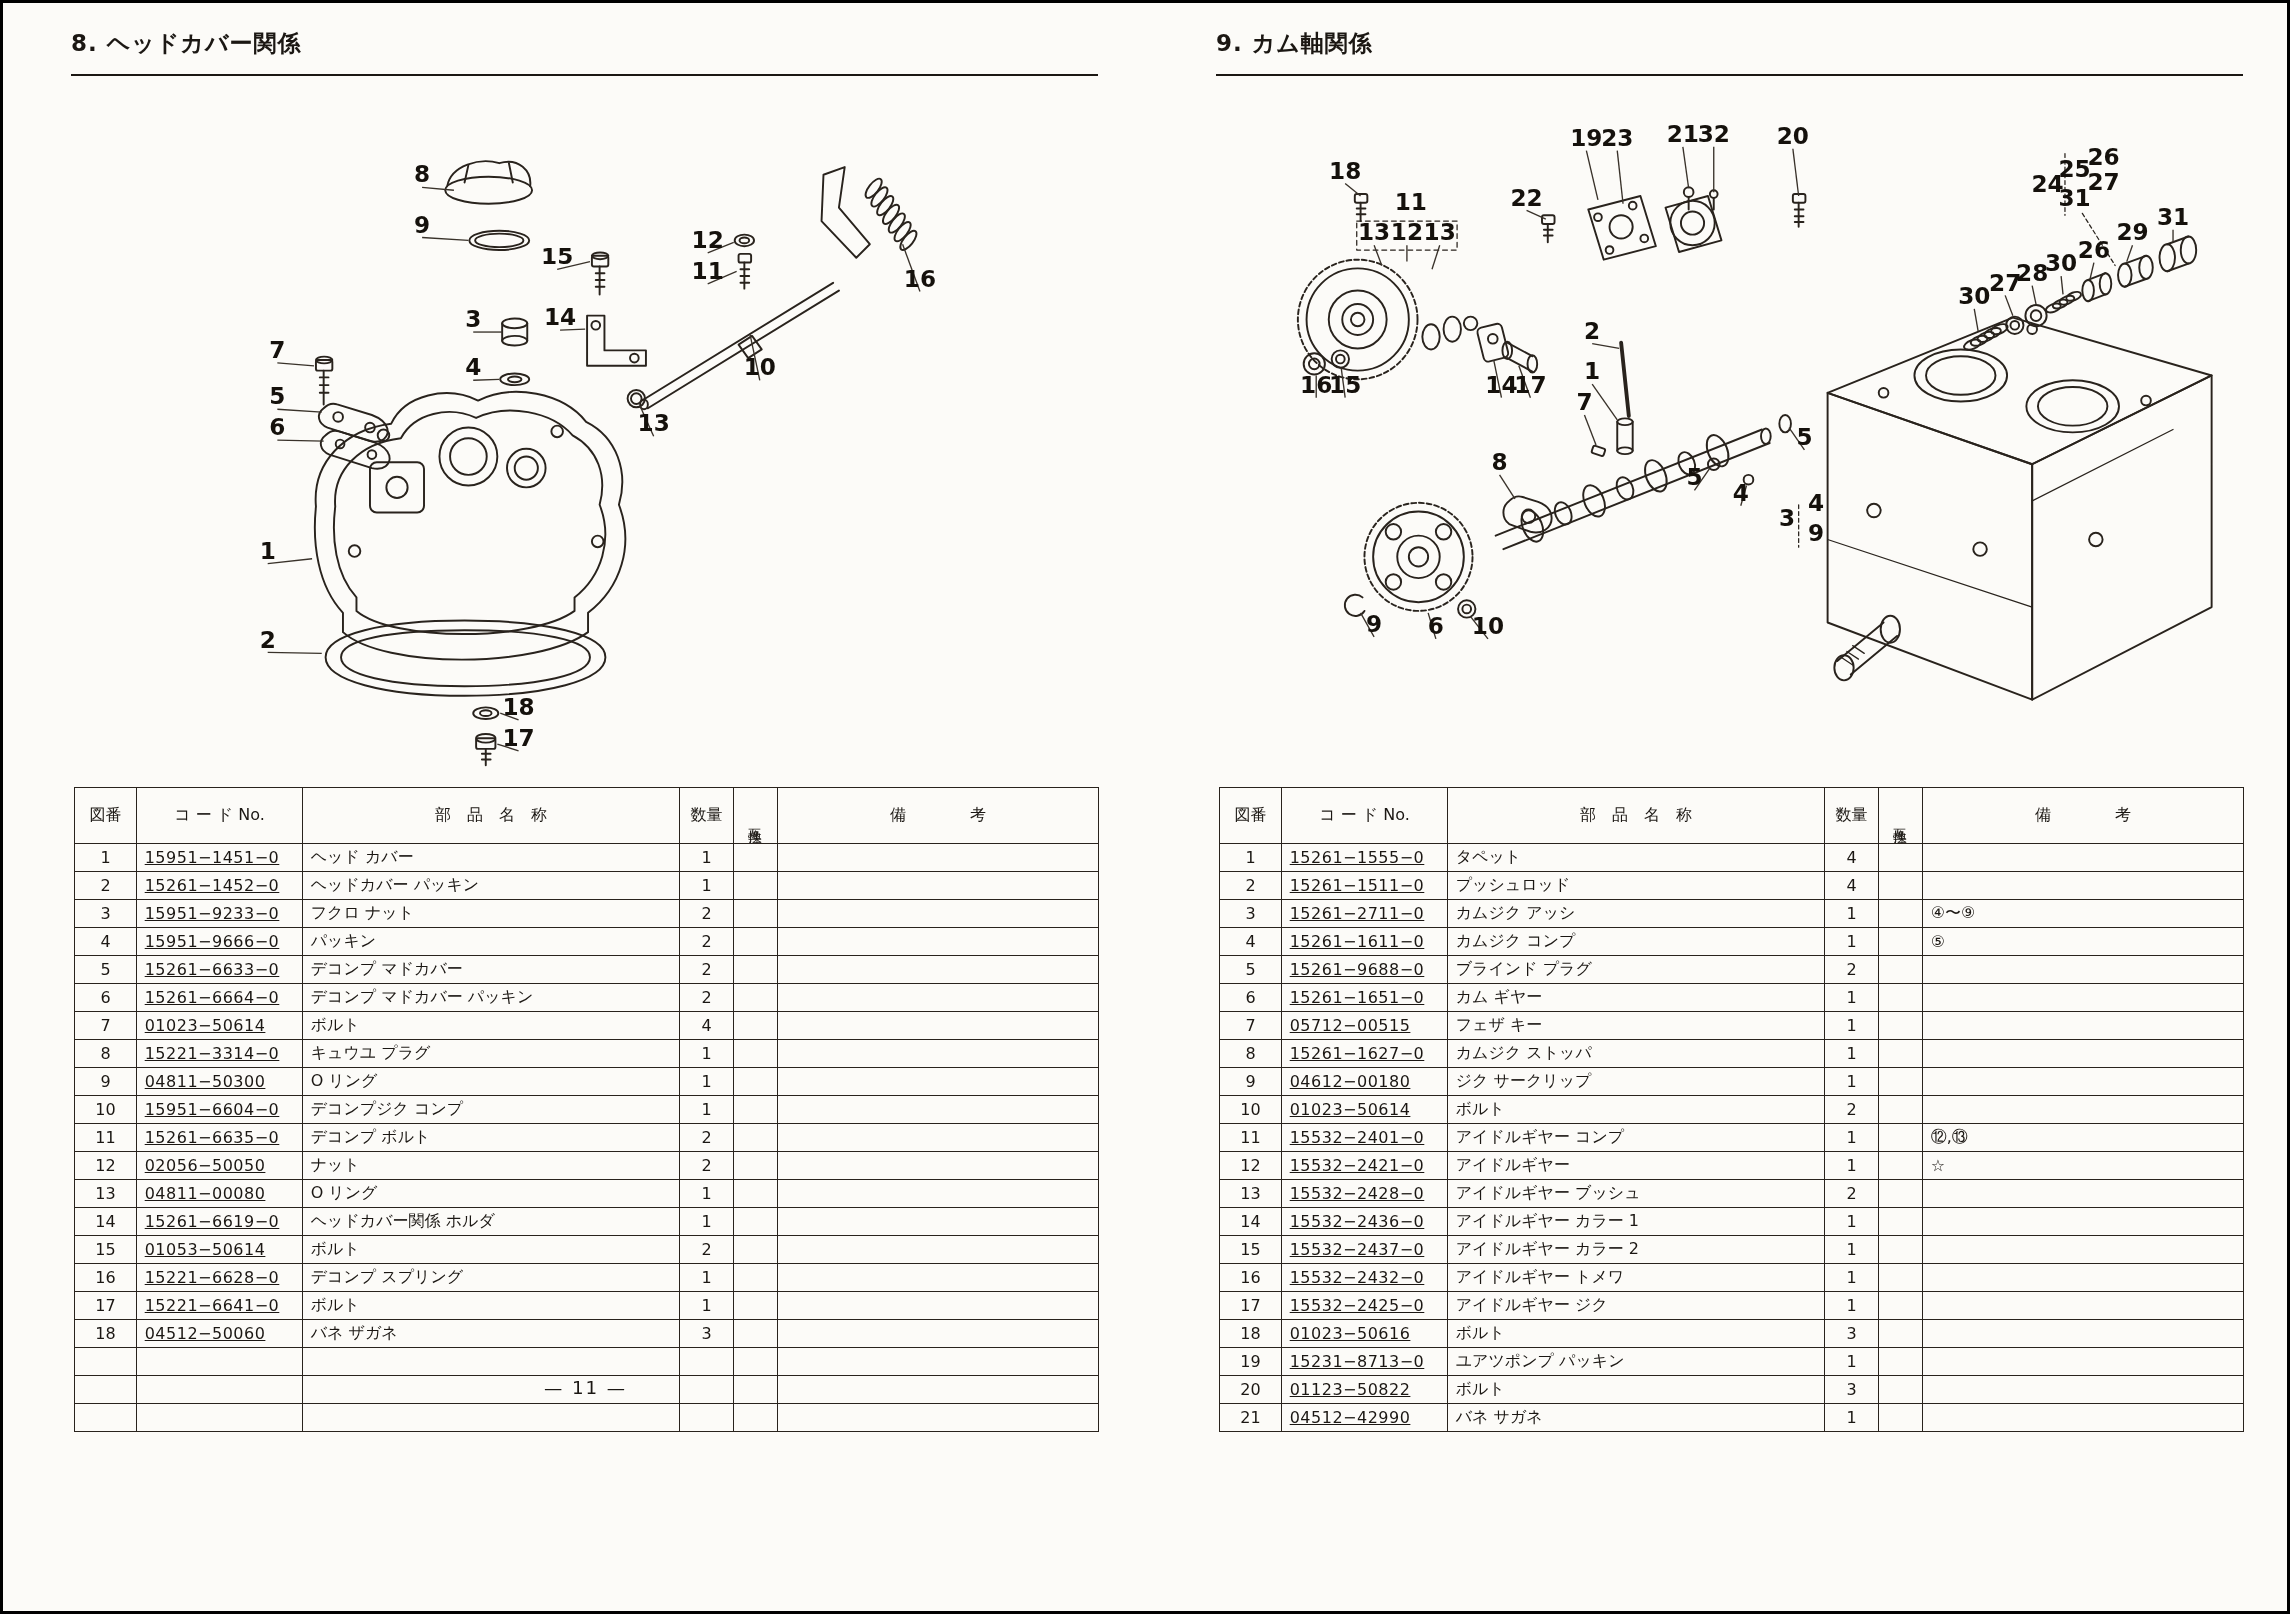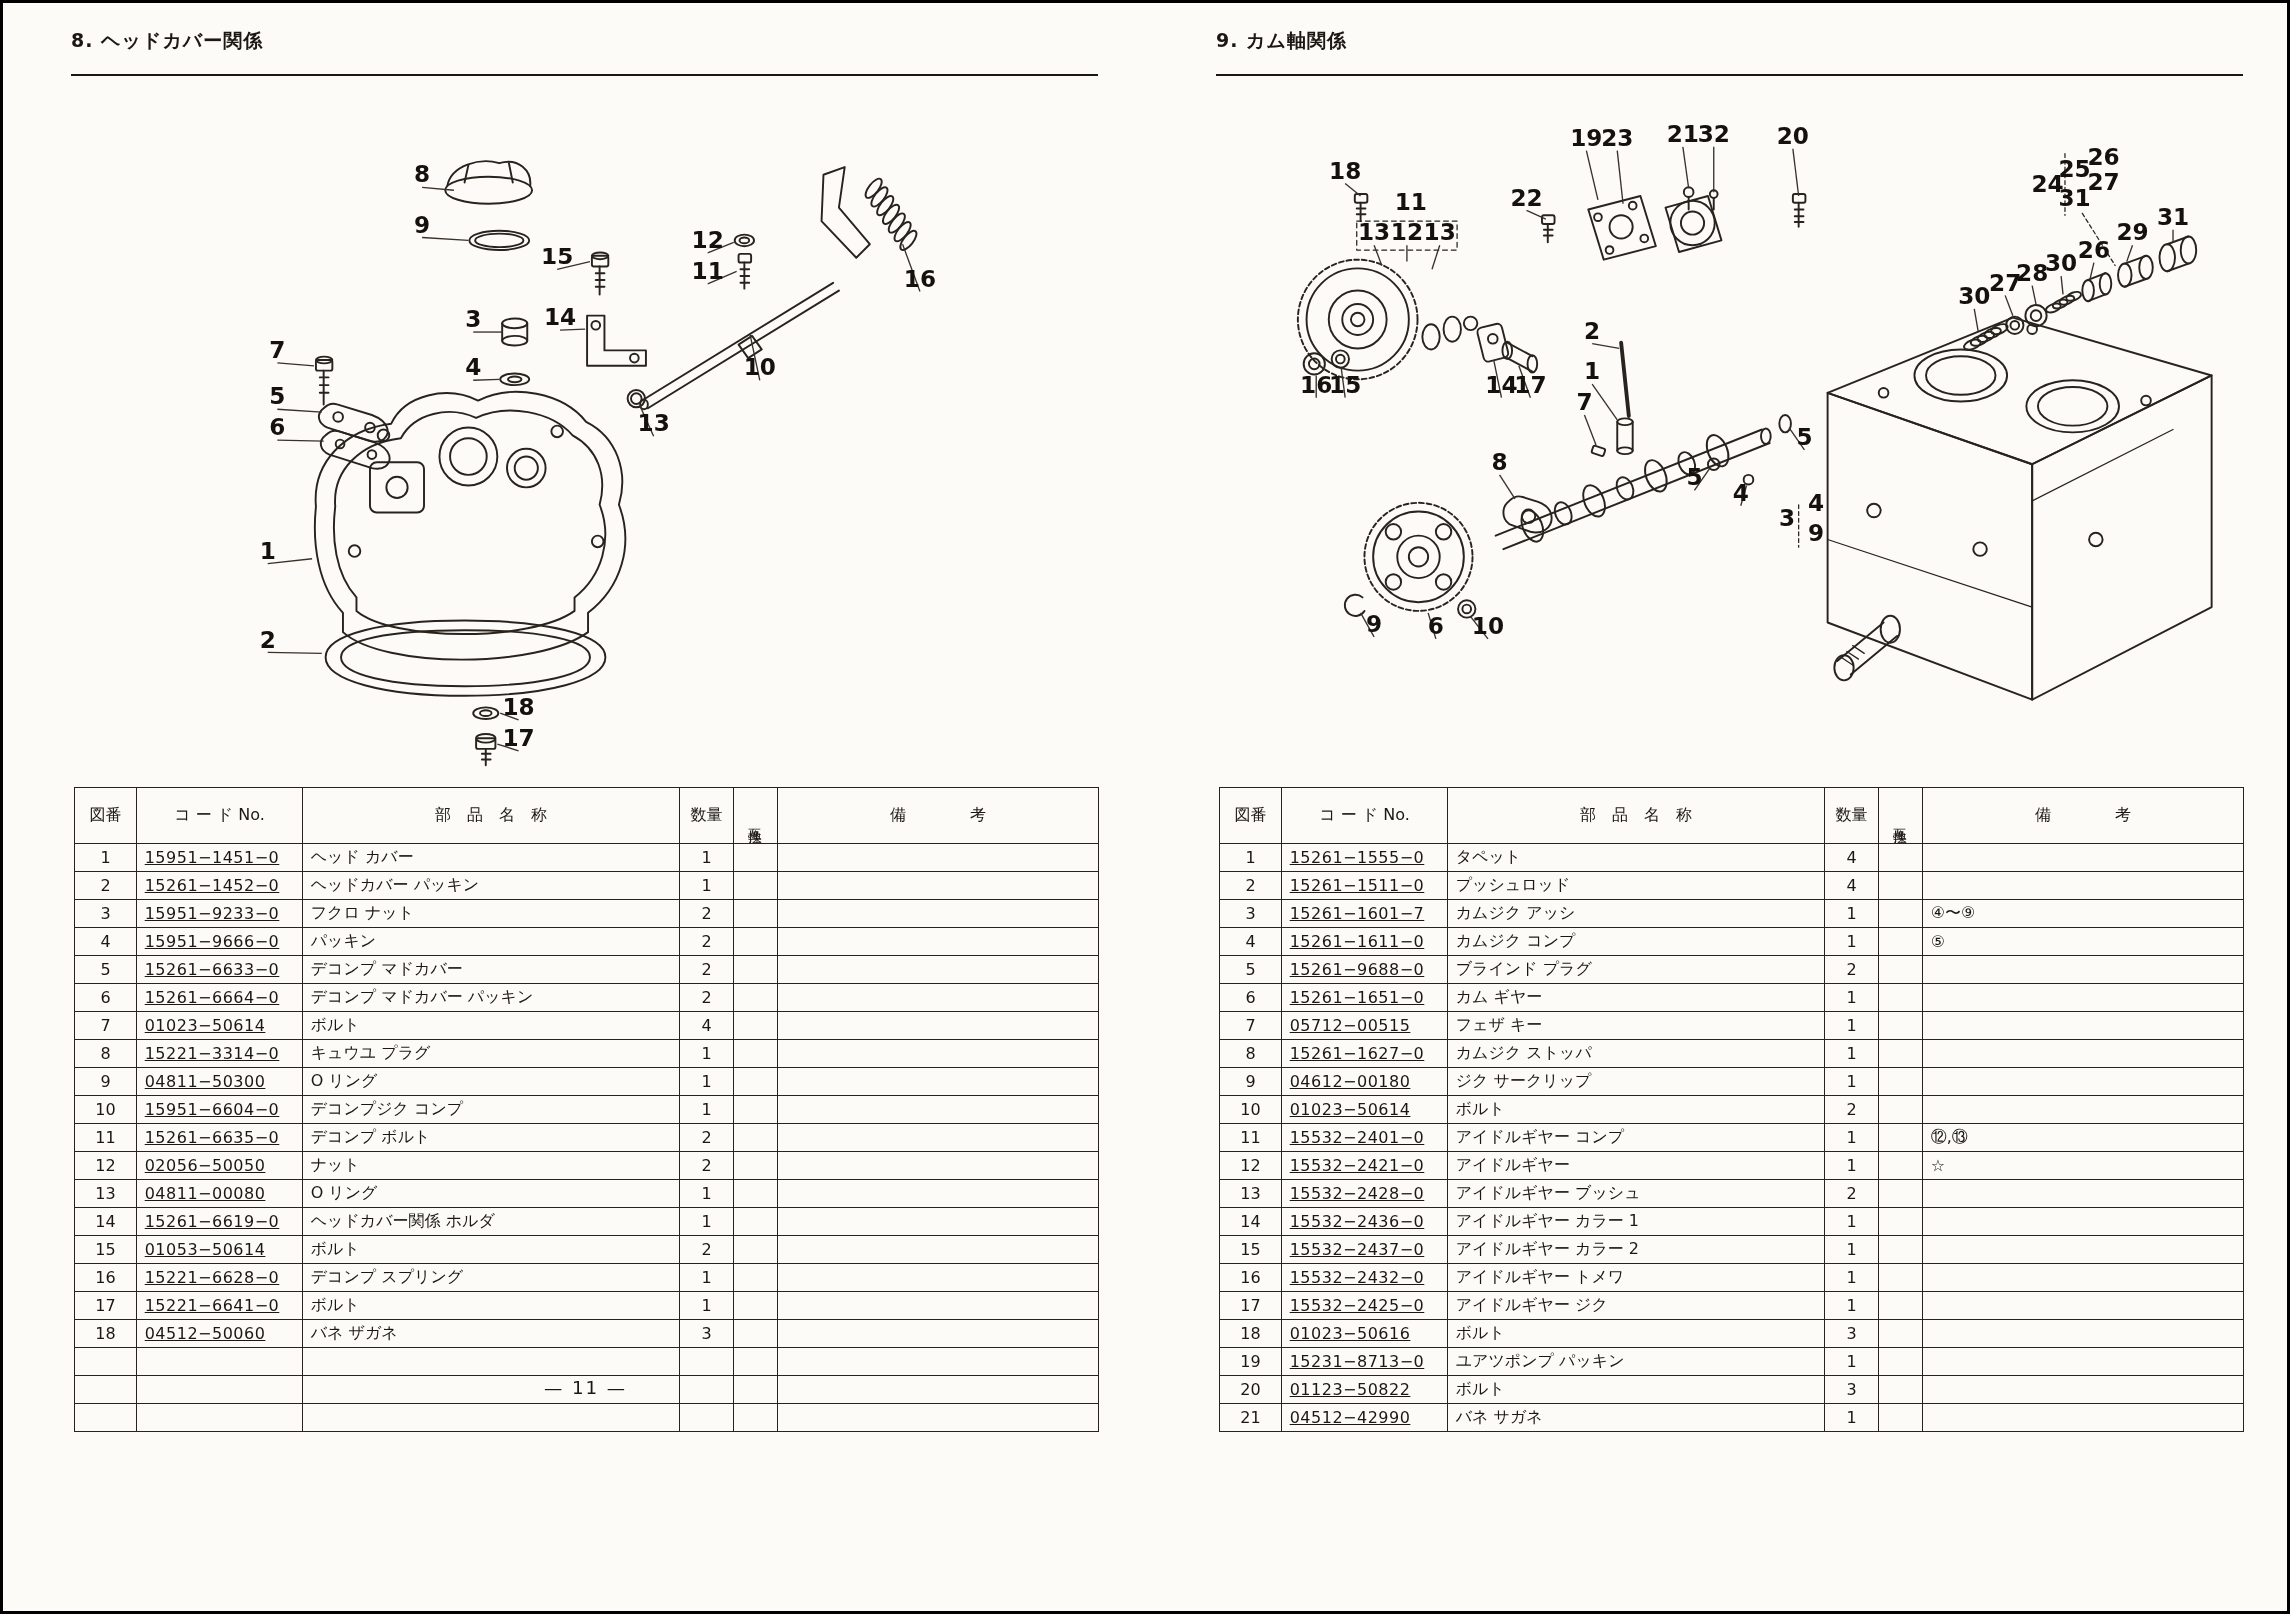--- a/index.html
+++ b/index.html
@@ -2,21 +2,21 @@
 <html><head>
 <meta charset="utf-8">
 <style>
   html,body{margin:0;padding:0;background:#888;}
   .canvas{position:relative;width:2290px;height:1614px;background:#fcfbf8;
     border:3.9px solid #000;box-sizing:border-box;overflow:hidden;
     font-family:"DejaVu Sans","Liberation Sans",sans-serif;color:#1b1713;}
   .page{position:absolute;top:0;width:1145px;height:1614px;}
   #page-left{left:0;}
   #page-right{left:1145px;}
-  .page-title{position:absolute;left:68px;top:25px;font-size:19px;font-weight:600;letter-spacing:1px;white-space:nowrap;}
+  .page-title{position:absolute;left:68px;top:25px;font-size:23px;font-weight:600;letter-spacing:1px;white-space:nowrap;}
   .title-rule{position:absolute;left:68px;top:71px;width:1027px;height:1.9px;background:#1b1713;}
   .diagram{position:absolute;left:60px;top:83px;width:1025px;height:687px;}
   .diagram svg{width:100%;height:100%;}
   .art{stroke:#29231d;fill:none;stroke-width:2;stroke-linejoin:round;stroke-linecap:round;}
   .art-thin{stroke:#29231d;fill:none;stroke-width:1.3;}
   .callout{font-size:24px;font-weight:bold;fill:#15110c;text-anchor:middle;
     font-family:"DejaVu Sans","Liberation Sans",sans-serif;}
   .leader{stroke:#39322a;stroke-width:1.4;}
   table.parts{position:absolute;left:71px;top:784px;width:1023px;border-collapse:collapse;table-layout:fixed;}
   table.parts th,table.parts td{border:1.5px solid #29231d;font-size:16px;font-weight:normal;
@@ -597,21 +597,21 @@
           <tr>
             <td class="c-fig">2</td>
             <td class="c-code">15261−1511−0</td>
             <td class="c-name">プッシュロッド</td>
             <td class="c-qty">4</td>
             <td class="c-compat"></td>
             <td class="c-remarks"></td>
           </tr>
           <tr>
             <td class="c-fig">3</td>
-            <td class="c-code">15261−1601−7</td>
+            <td class="c-code">15261−2711−0</td>
             <td class="c-name">カムジク  アッシ</td>
             <td class="c-qty">1</td>
             <td class="c-compat"></td>
             <td class="c-remarks">④〜⑨</td>
           </tr>
           <tr>
             <td class="c-fig">4</td>
             <td class="c-code">15261−1611−0</td>
             <td class="c-name">カムジク  コンプ</td>
             <td class="c-qty">1</td>

